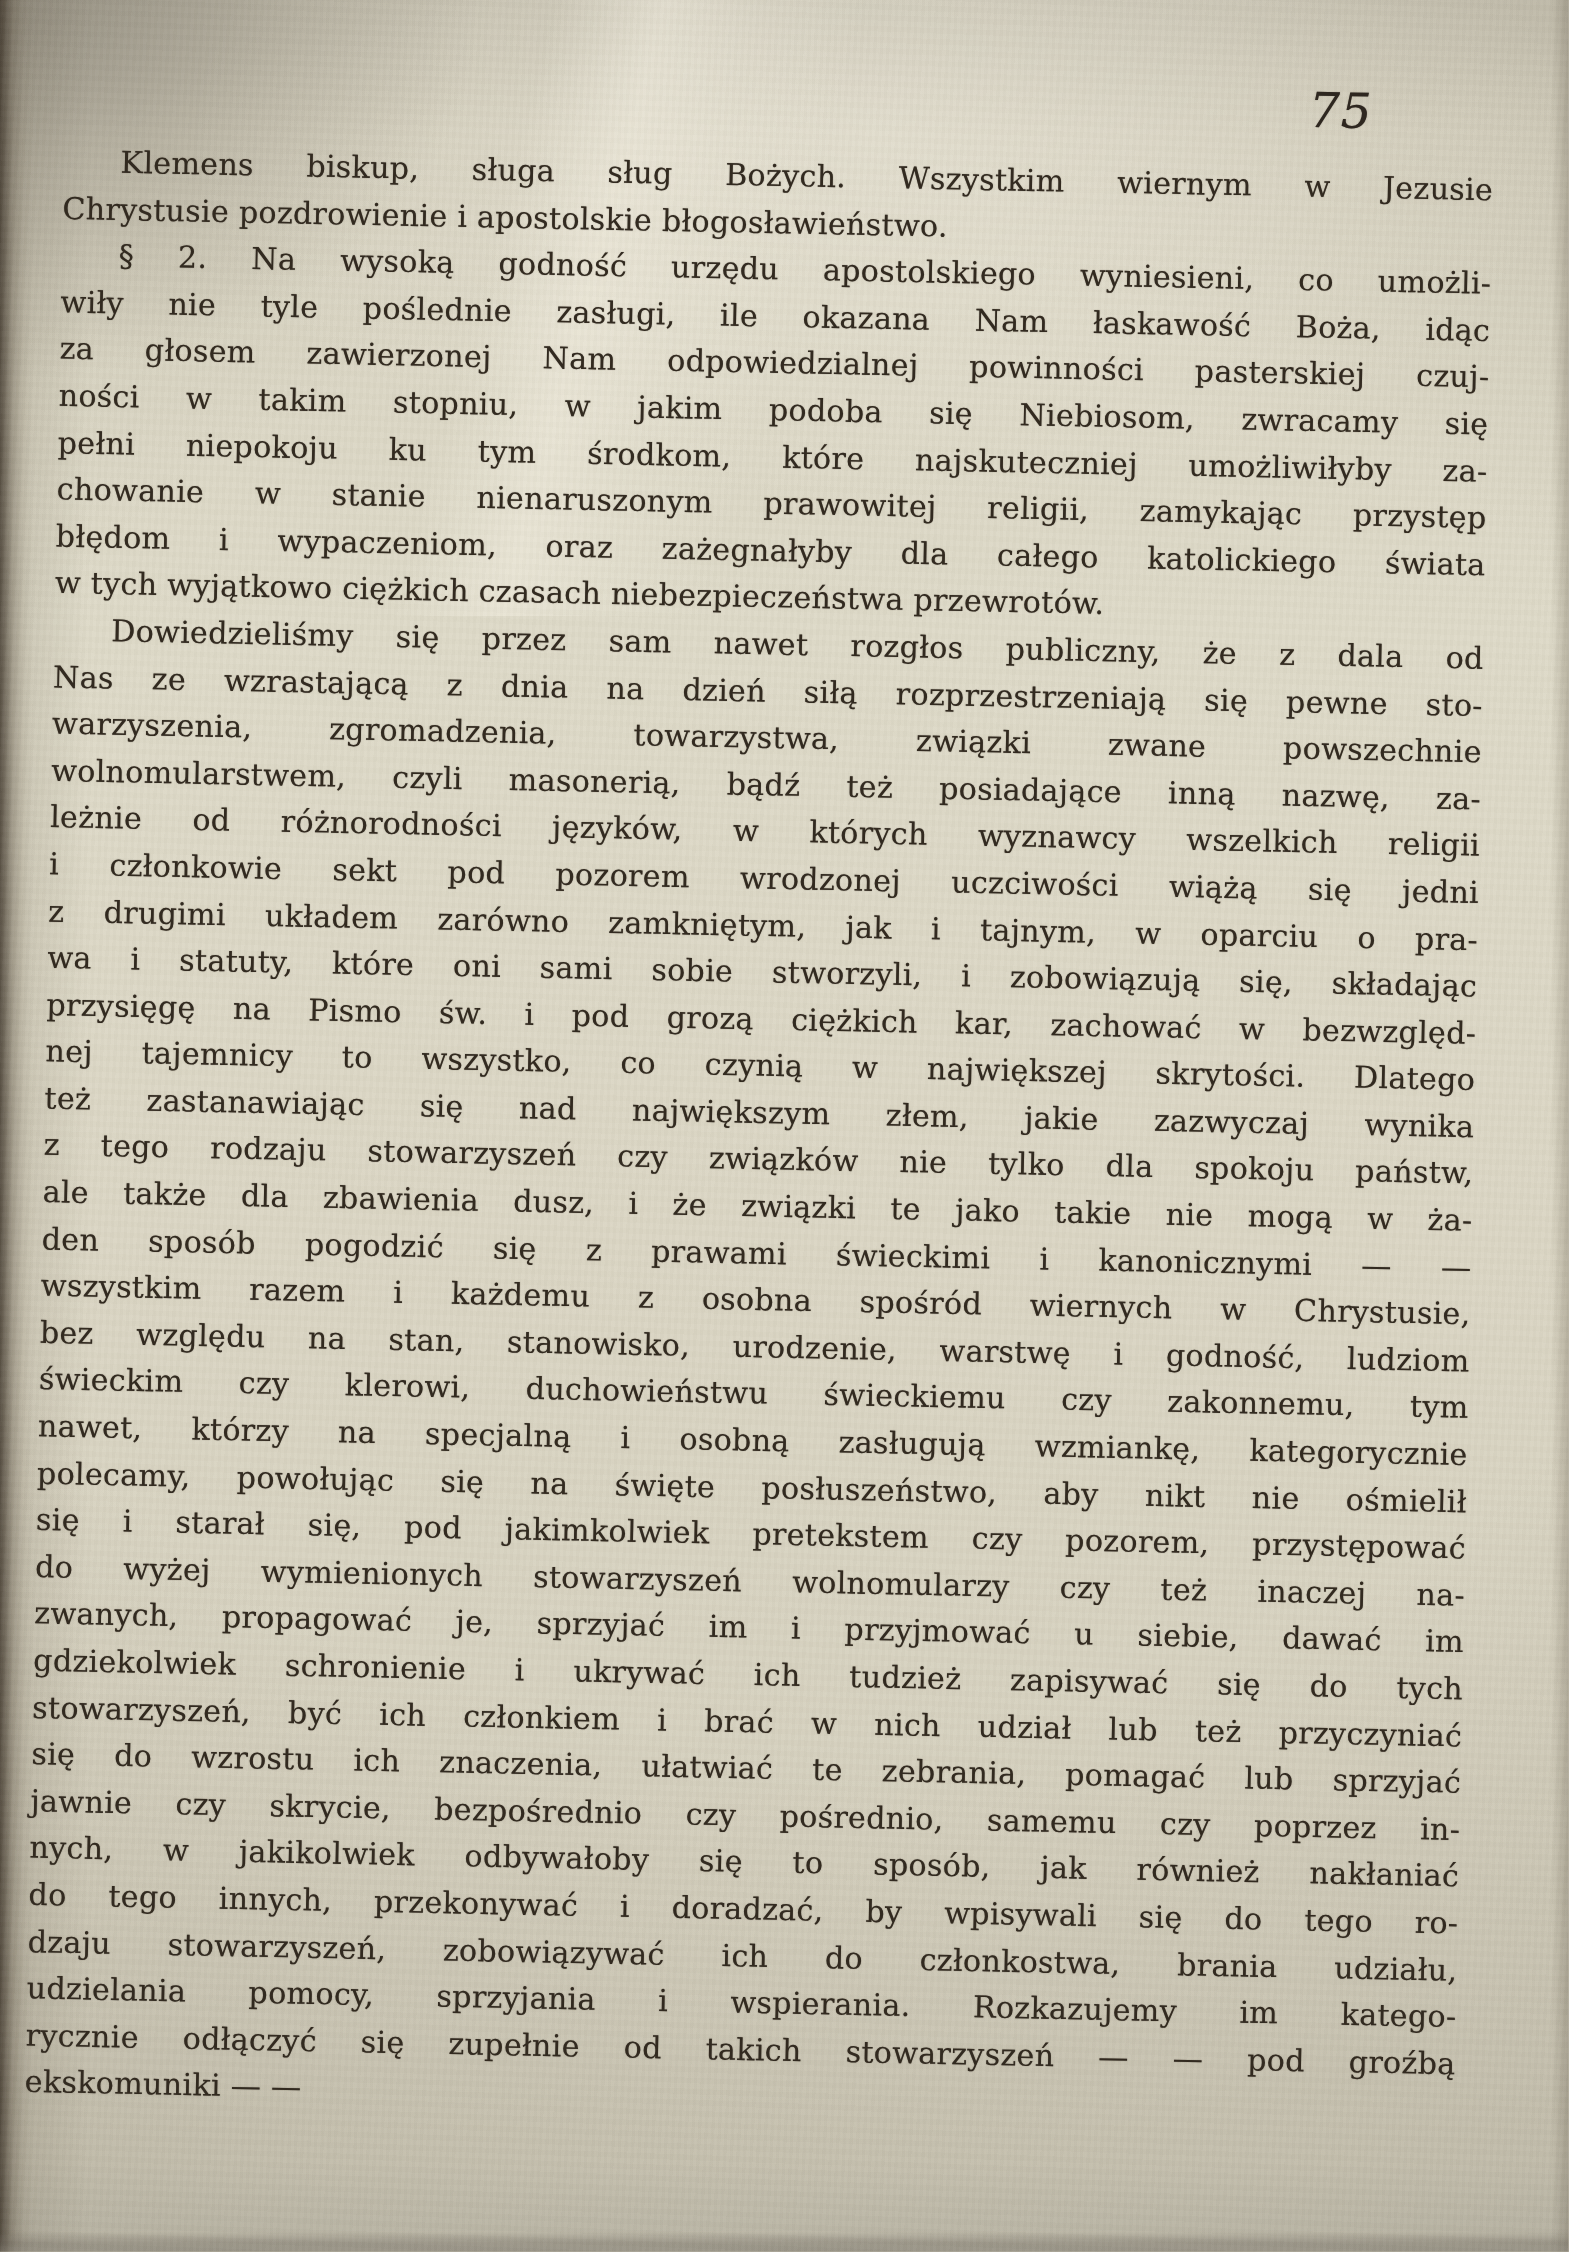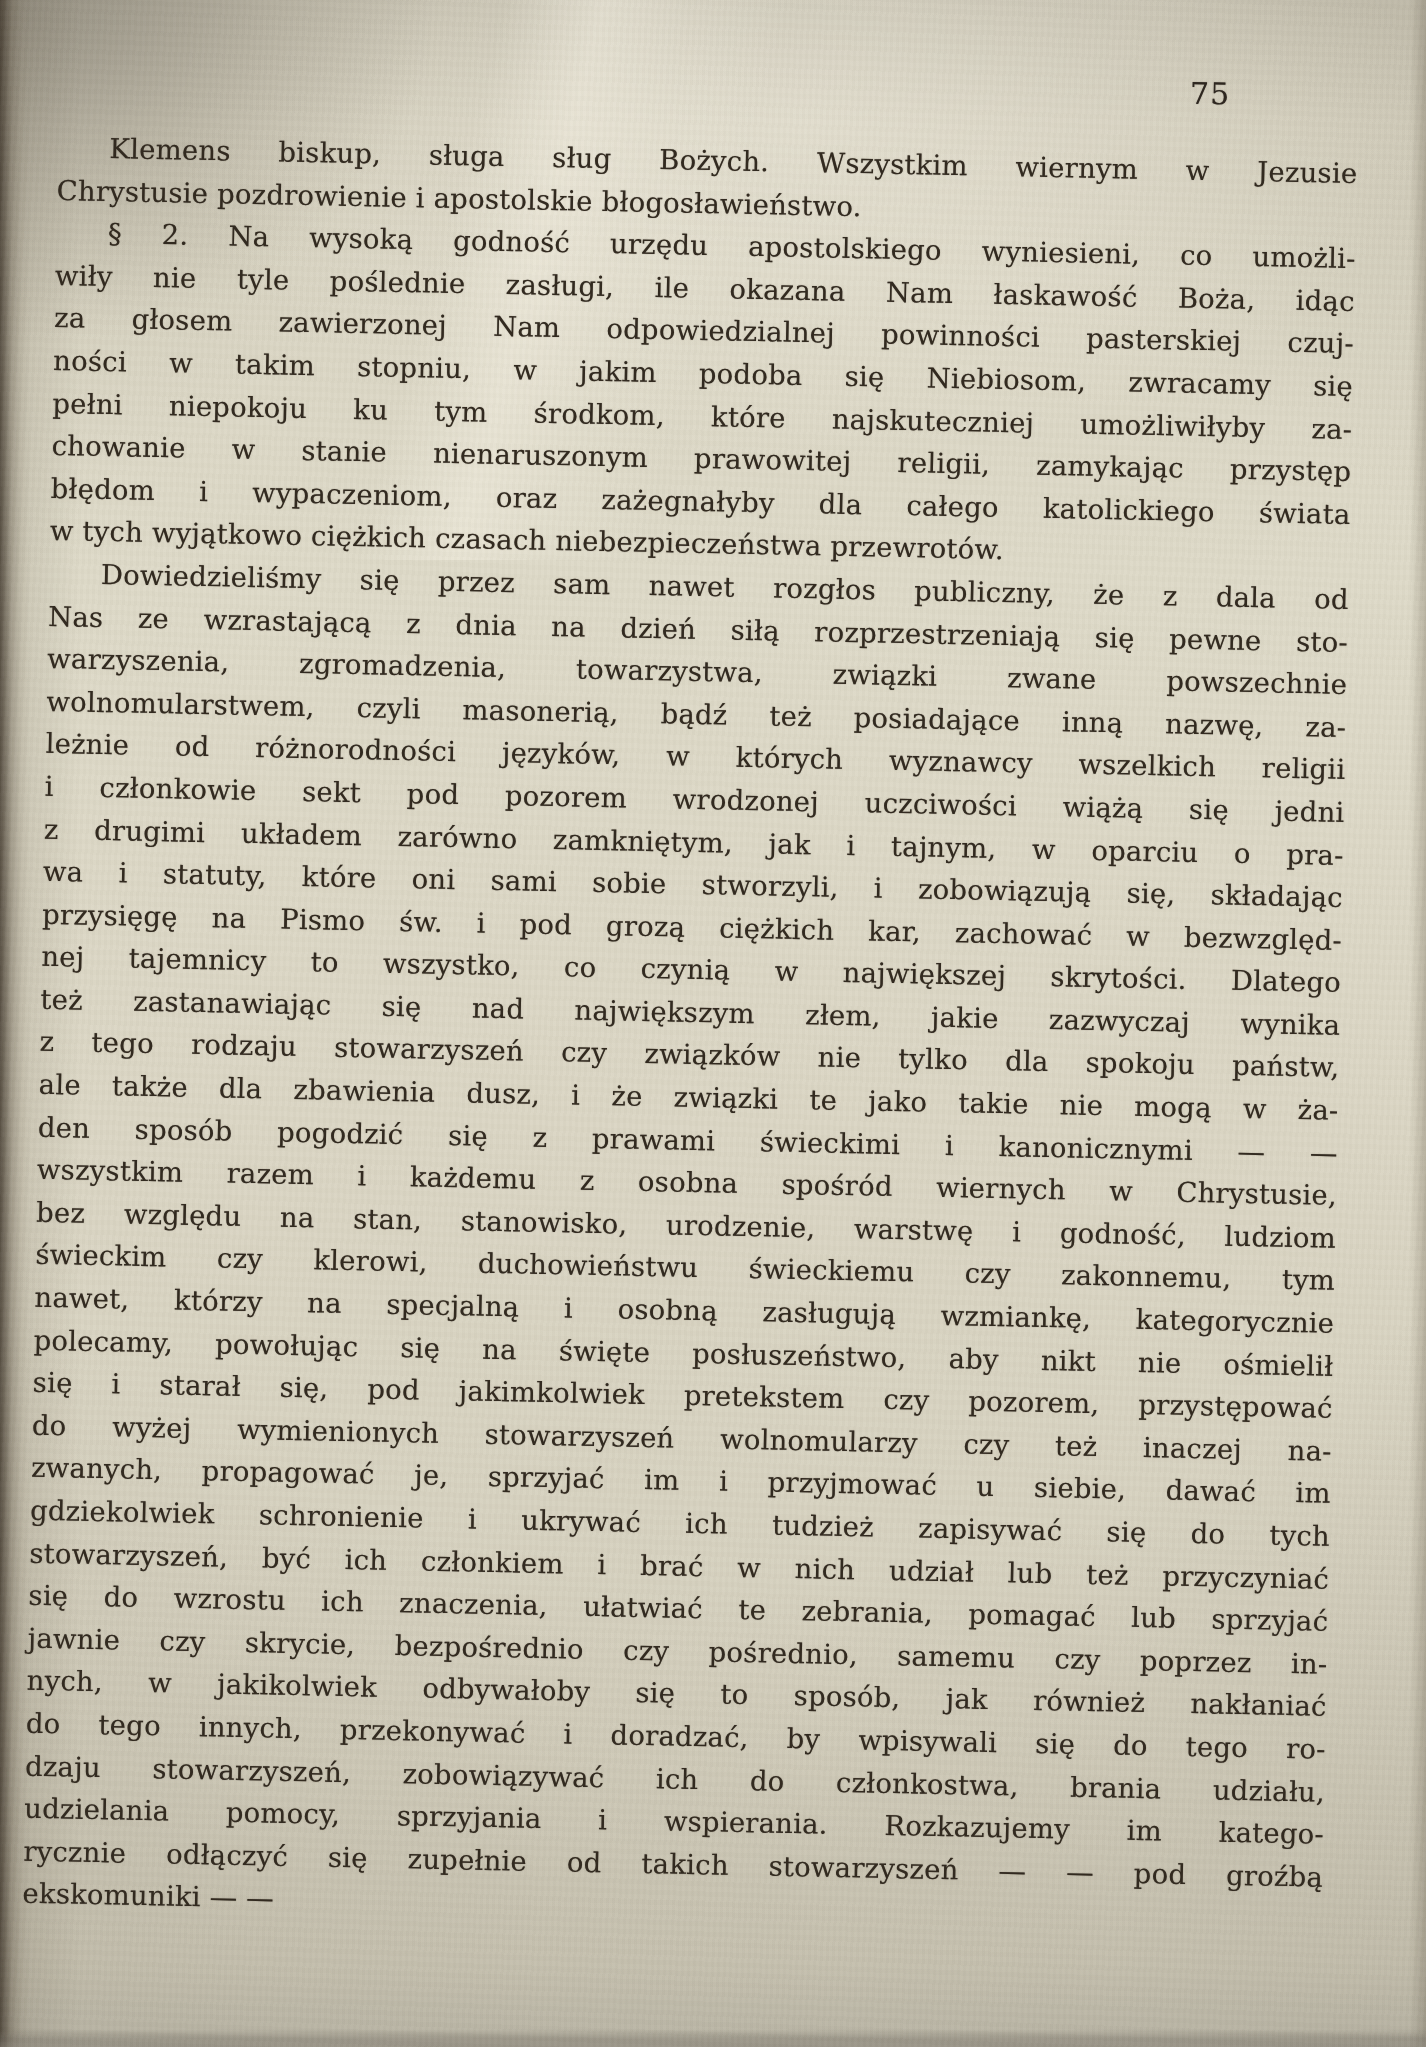--- a/index.html
+++ b/index.html
@@ -50,25 +50,26 @@
   .grain {
     position: absolute; inset: 0;
     background:
       repeating-linear-gradient(93deg, rgba(255,255,255,0.015) 0 3px, rgba(40,36,28,0.015) 3px 6px),
       repeating-linear-gradient(2deg, rgba(255,255,255,0.012) 0 5px, rgba(40,36,28,0.012) 5px 10px);
     pointer-events: none;
   }
   .page-number {
     position: absolute;
     left: 1190px; top: 76px;
-    font-size: 30px;
+    font-size: 44px;
     color: #2e2720;
     letter-spacing: 1px;
     transform: rotate(1deg);
     text-shadow: 0 0 1px rgba(46,38,28,0.55);
+    font-style: italic;
   }
   .text-block {
     position: absolute;
     left: 58px; top: 126px;
     width: 1300px;
     transform: rotate(1.15deg);
     transform-origin: 0 0;
     color: #322a20;
     font-size: 27.5px;
     letter-spacing: 0.2px;

